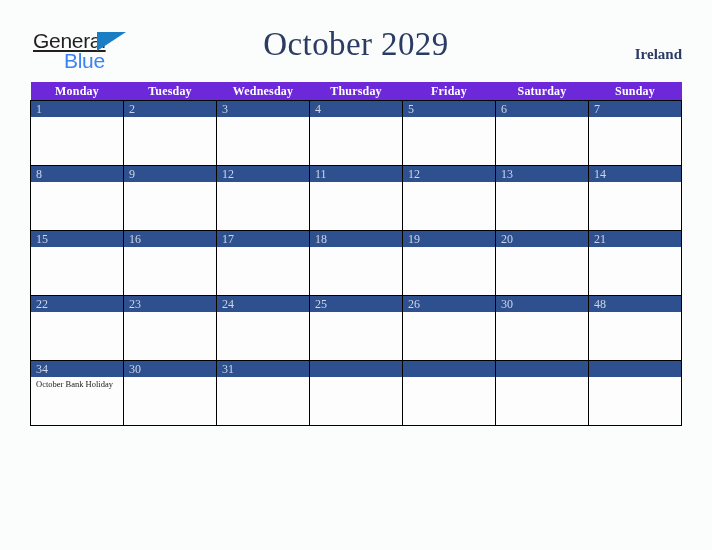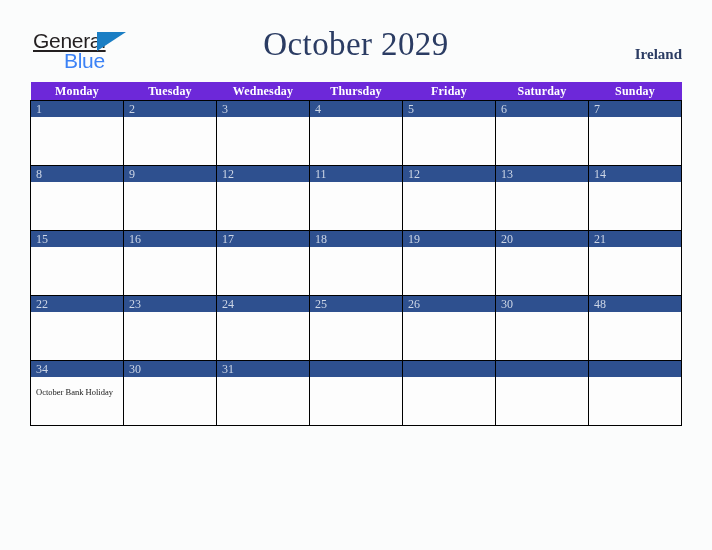--- a/index.html
+++ b/index.html
@@ -125,21 +125,21 @@
     color: #cdd6e6;
     font-size: 12px;
     line-height: 16px;
     height: 16px;
     padding: 0 0 0 5px;
     box-sizing: border-box;
   }
 
   .events {
     display: block;
-    padding: 10px 4px 0 5px;
+    padding: 2px 4px 0 5px;
     font-size: 8.5px;
     line-height: 10.5px;
     color: #1a1a1a;
   }
   .event {
     display: block;
   }
 </style>
 </head>
 <body>

